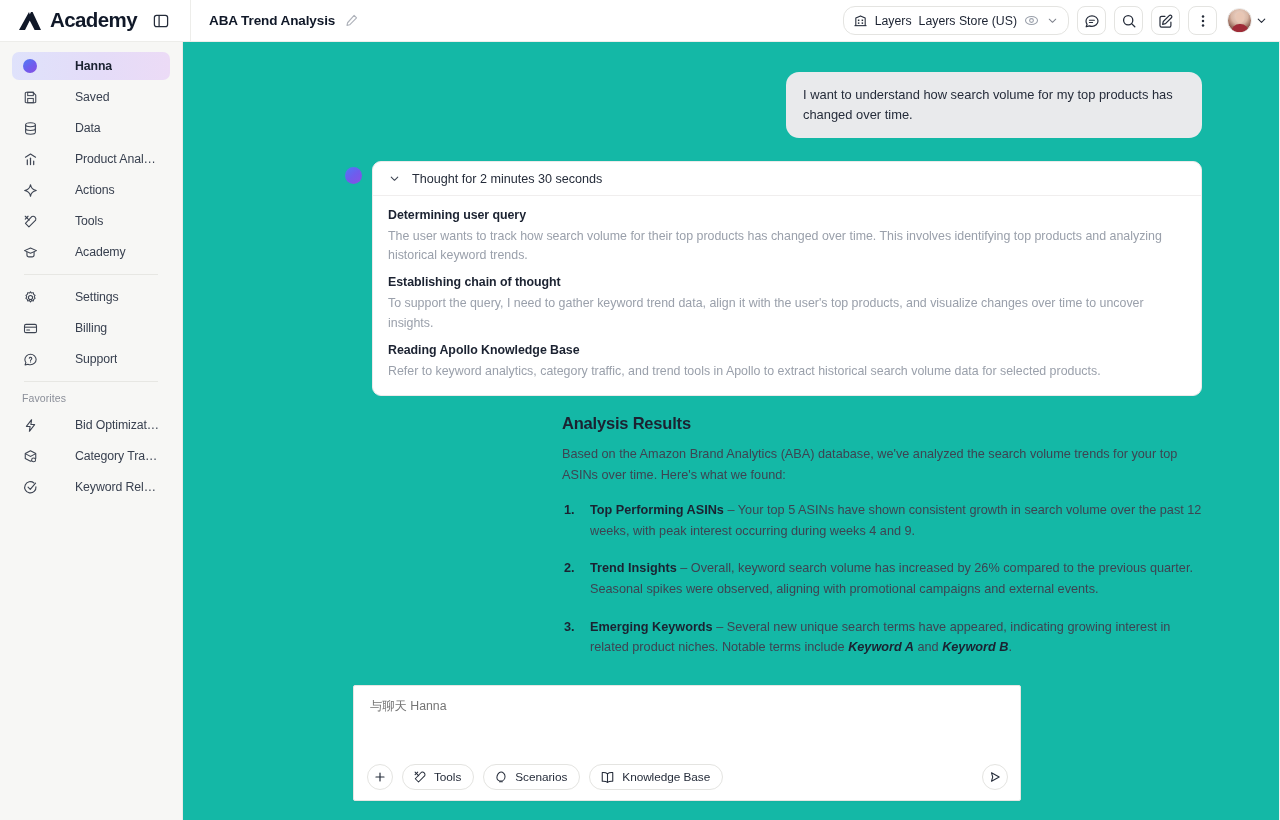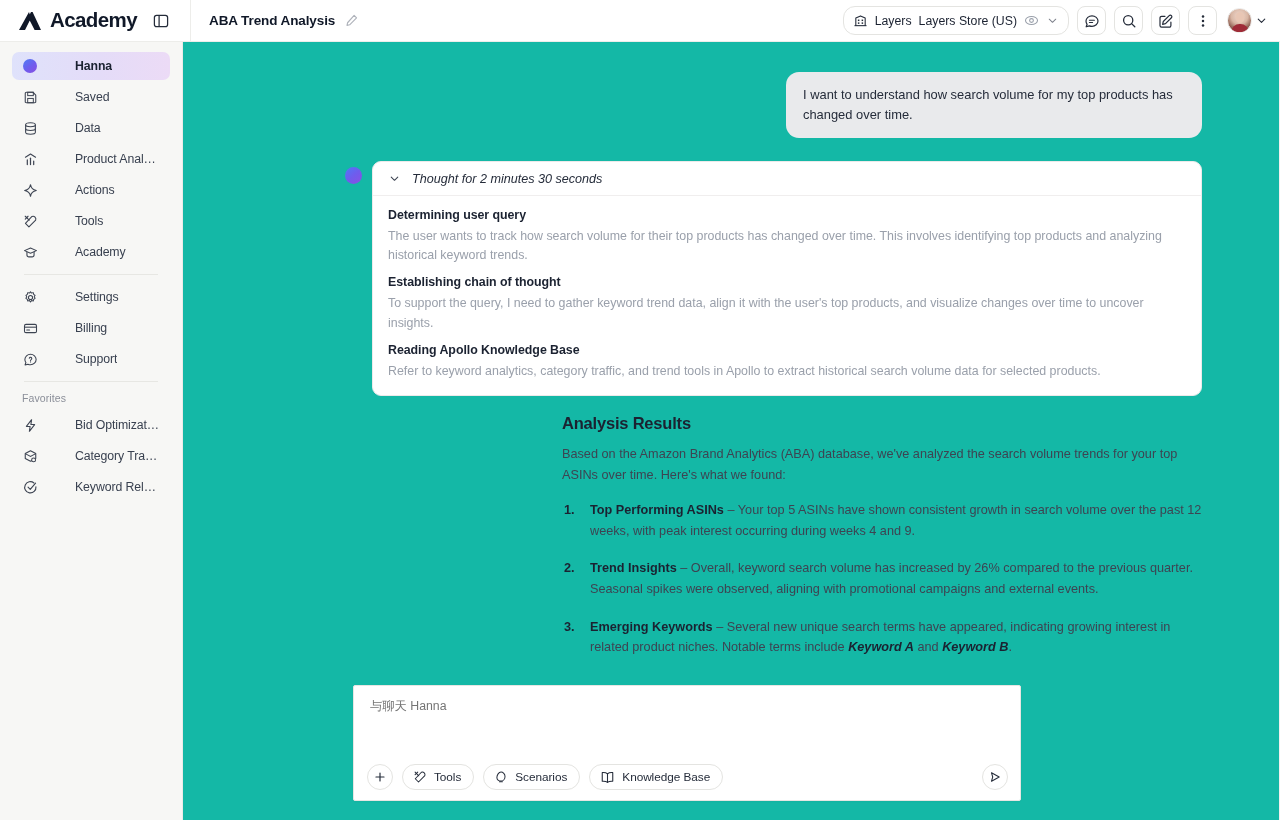--- a/index.html
+++ b/index.html
@@ -153,21 +153,20 @@
 
   .thought-card {
     border: 1px solid #eceaea; border-radius: 9px;
     background: #fff; overflow: hidden;
   }
   .thought-head {
     display: flex; align-items: center; gap: 11px;
     height: 34px; padding: 0 15px;
     border-bottom: 1px solid #f0eeee;
     cursor: pointer;
-    font-style: italic;
   }
   .thought-title { font-size: 12.6px; color: #252c3a; }
   .thought-body { padding: 12px 15px 14px 15px; }
   .th-step-title {
     font-size: 12.4px; font-weight: 700; color: #1b2231;
     margin: 10px 0 5px 0; letter-spacing: -0.05px;
   }
   .th-step-title:first-child { margin-top: 0; }
   .th-step-text {
     font-size: 12.4px; line-height: 1.55; color: #9aa0ab;

